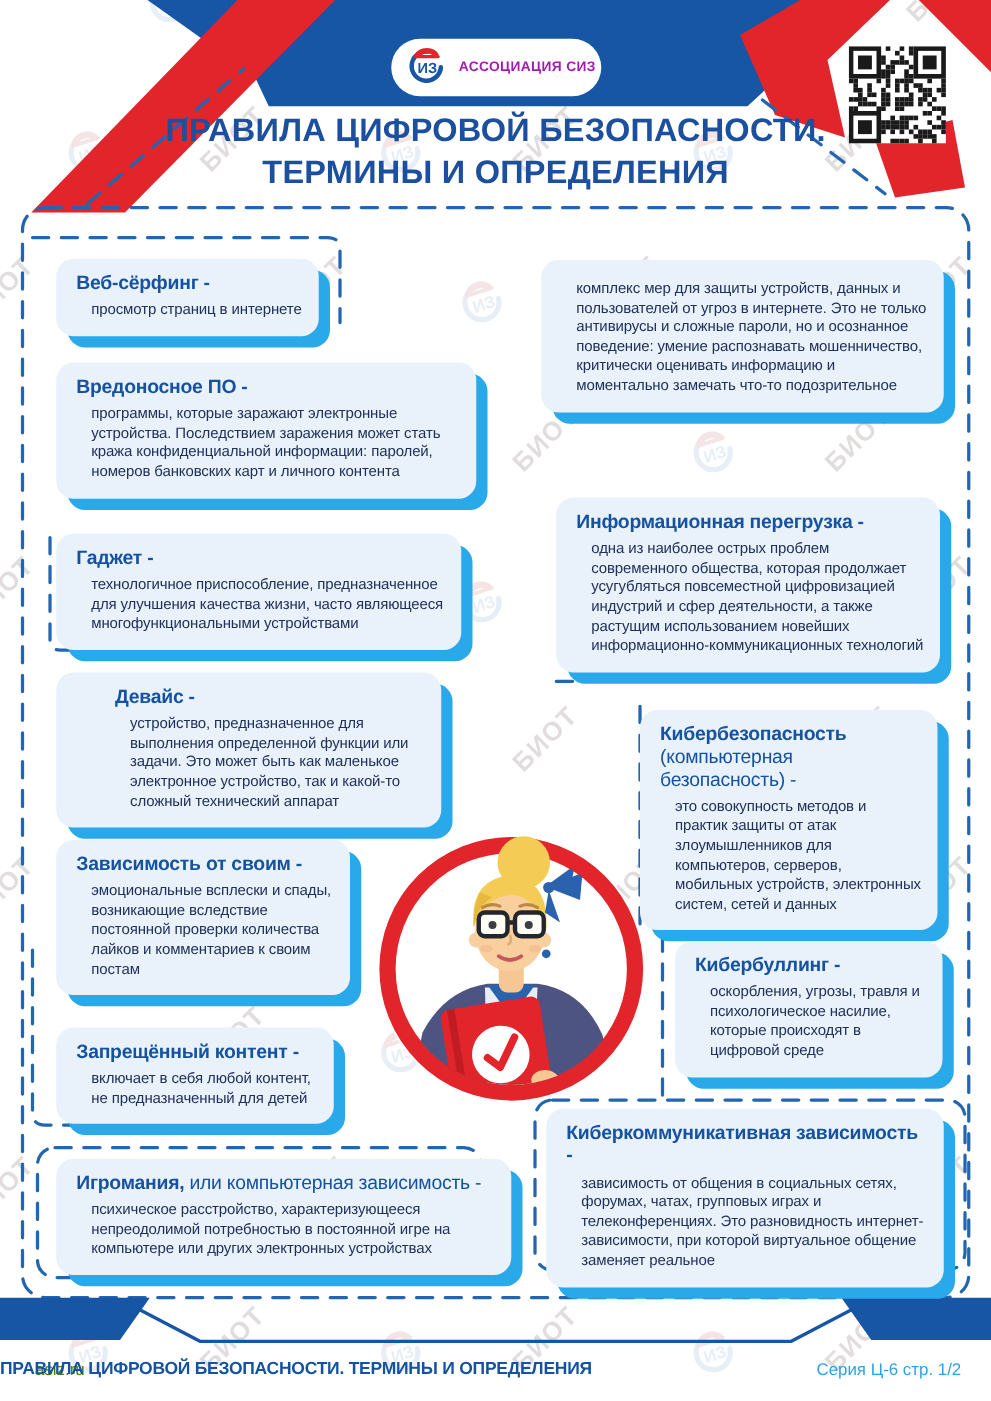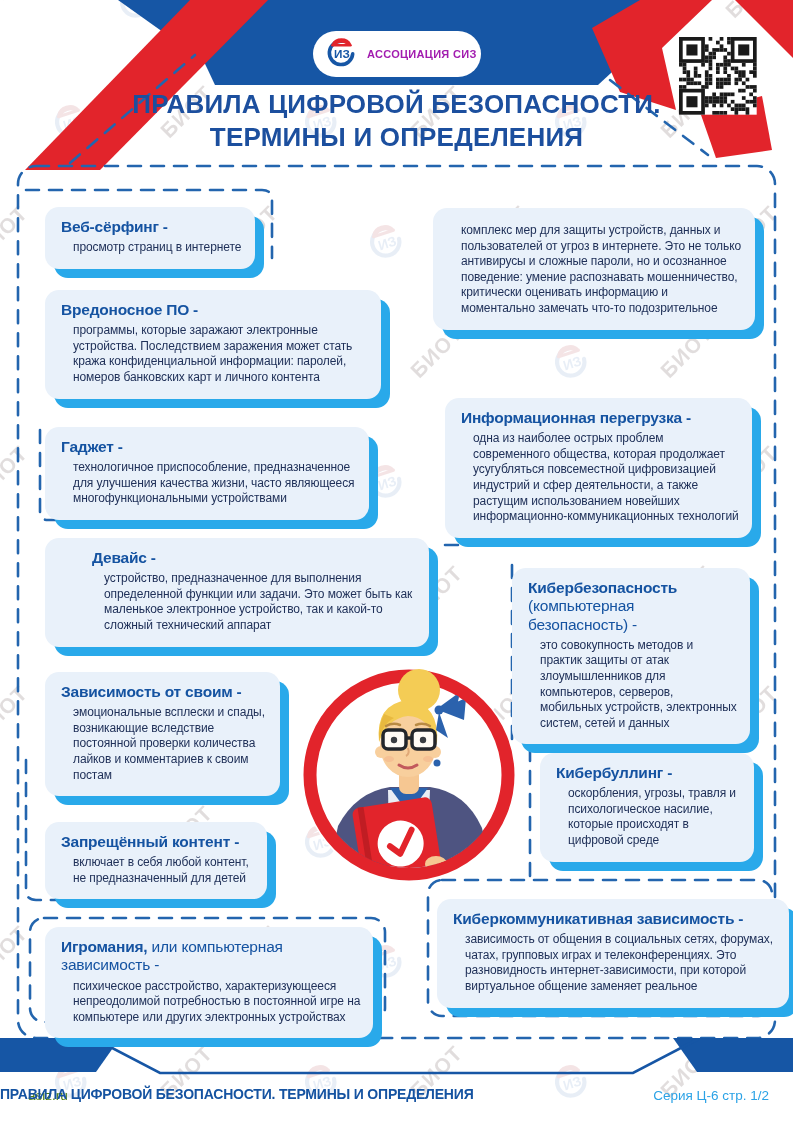--- a/index.html
+++ b/index.html
@@ -471,36 +471,36 @@
   <div class="card" style="left:45px;top:290px;width:336px;">
     <div class="t"><span>Вредоносное ПО -</span><span class="tr"></span></div>
     <div class="d">программы, которые заражают электронные устройства. Последствием заражения может стать кража конфиденциальной информации: паролей, номеров банковских карт и личного контента</div>
   </div>
 
   <div class="card" style="left:45px;top:427px;width:324px;">
     <div class="t"><span>Гаджет -</span><span class="tr"></span></div>
     <div class="d">технологичное приспособление, предназначенное для улучшения качества жизни, часто являющееся многофункциональными устройствами</div>
   </div>
 
-  <div class="card" style="left:45px;top:538px;width:384px;padding-left:47px;">
+  <div class="card" style="left:45px;top:538px;width:308px;padding-left:47px;">
     <div class="t"><span>Девайс -</span><span class="tr"></span></div>
     <div class="d">устройство, предназначенное для выполнения определенной функции или задачи. Это может быть как маленькое электронное устройство, так и какой-то сложный технический аппарат</div>
   </div>
 
   <div class="card" style="left:45px;top:672px;width:235px;">
     <div class="t"><span>Зависимость от своим -</span><span class="tr"></span></div>
     <div class="d">эмоциональные всплески и спады, возникающие вследствие постоянной проверки количества лайков и комментариев к своим постам</div>
   </div>
 
   <div class="card" style="left:45px;top:822px;width:222px;">
     <div class="t"><span>Запрещённый контент -</span><span class="tr"></span></div>
     <div class="d">включает в себя любой контент, не предназначенный для детей</div>
   </div>
 
-  <div class="card" style="left:45px;top:927px;width:328px;">
+  <div class="card" style="left:45px;top:927px;width:364px;">
     <div class="t"><span>Игромания,</span><span class="tr"> или компьютерная зависимость -</span></div>
     <div class="d">психическое расстройство, характеризующееся непреодолимой потребностью в постоянной игре на компьютере или других электронных устройствах</div>
   </div>
 
   <div class="card" style="left:433px;top:208px;width:322px;">
     <div class="d">комплекс мер для защиты устройств, данных и пользователей от угроз в интернете. Это не только антивирусы и сложные пароли, но и осознанное поведение: умение распознавать мошенничество, критически оценивать информацию и моментально замечать что-то подозрительное</div>
   </div>
 
   <div class="card" style="left:445px;top:398px;width:307px;">
     <div class="t"><span>Информационная перегрузка -</span><span class="tr"></span></div>
@@ -510,21 +510,21 @@
   <div class="card stack" style="left:512px;top:568px;width:238px;">
     <div class="t"><span>Кибербезопасность</span><span class="tr">(компьютерная безопасность) -</span></div>
     <div class="d">это совокупность методов и практик защиты от атак злоумышленников для компьютеров, серверов, мобильных устройств, электронных систем, сетей и данных</div>
   </div>
 
   <div class="card" style="left:540px;top:753px;width:214px;">
     <div class="t"><span>Кибербуллинг -</span><span class="tr"></span></div>
     <div class="d">оскорбления, угрозы, травля и психологическое насилие, которые происходят в цифровой среде</div>
   </div>
 
-  <div class="card" style="left:437px;top:887px;width:352px;margin-top:12px;">
+  <div class="card" style="left:437px;top:887px;width:318px;">
     <div class="t"><span>Киберкоммуникативная зависимость -</span><span class="tr"></span></div>
     <div class="d">зависимость от общения в социальных сетях, форумах, чатах, групповых играх и телеконференциях. Это разновидность интернет-зависимости, при которой виртуальное общение заменяет реальное</div>
   </div>
 
   <svg id="figure" width="222" height="222" viewBox="0 0 222 222">
     <defs>
       <clipPath id="ringClip">
           <circle cx="111" cy="111" r="93"></circle>
         </clipPath>
     </defs>

